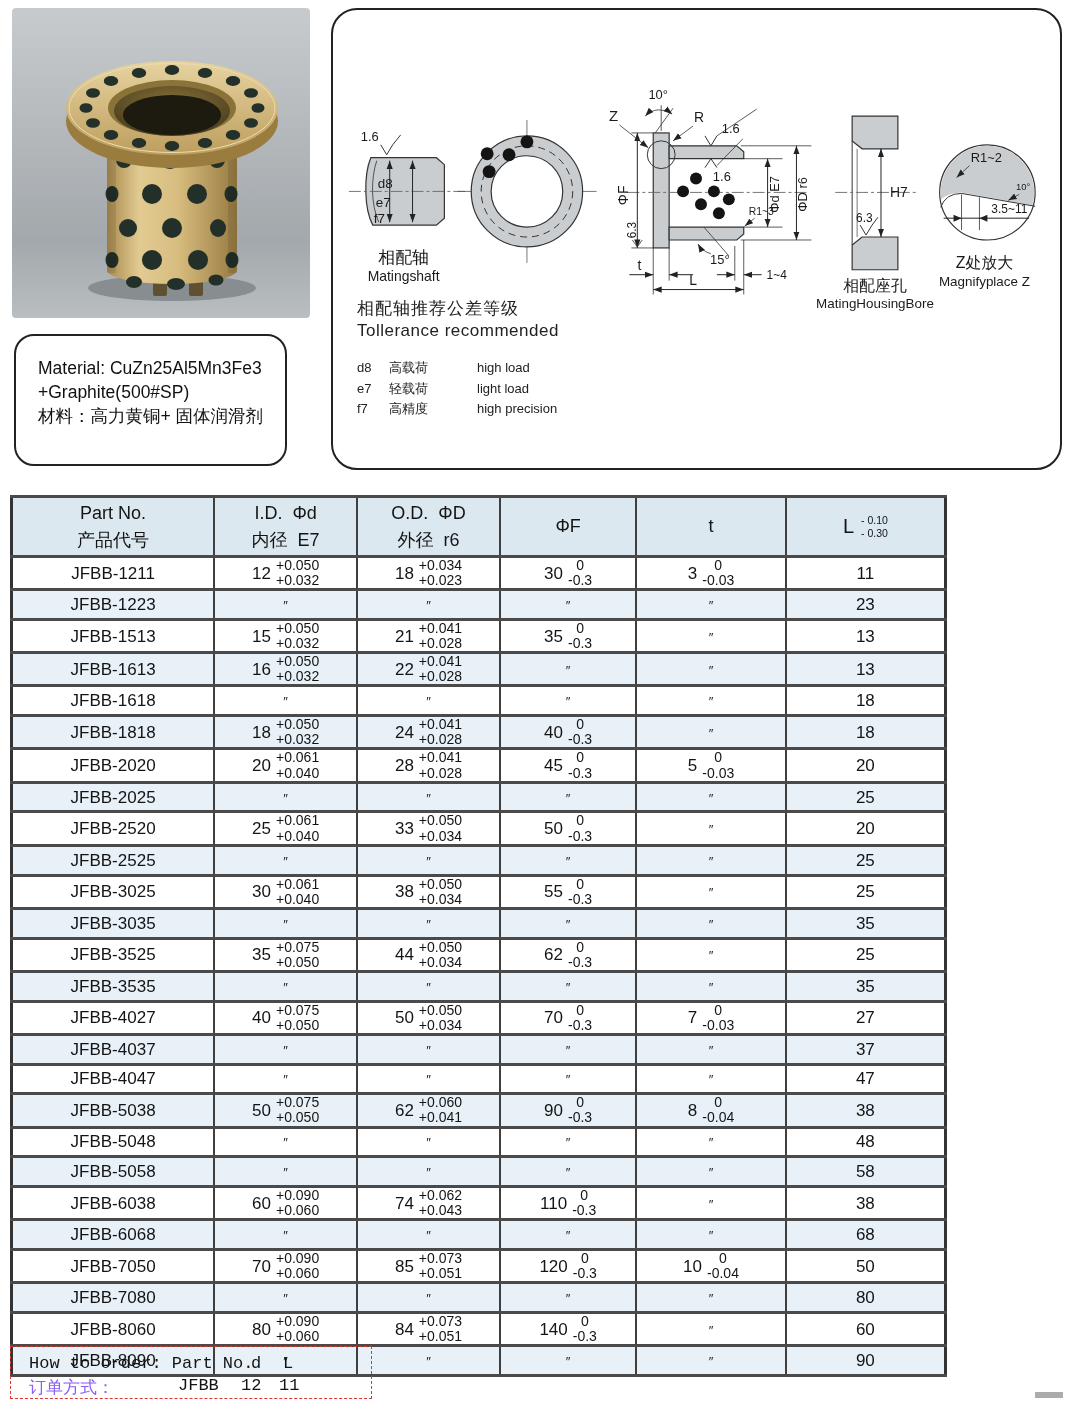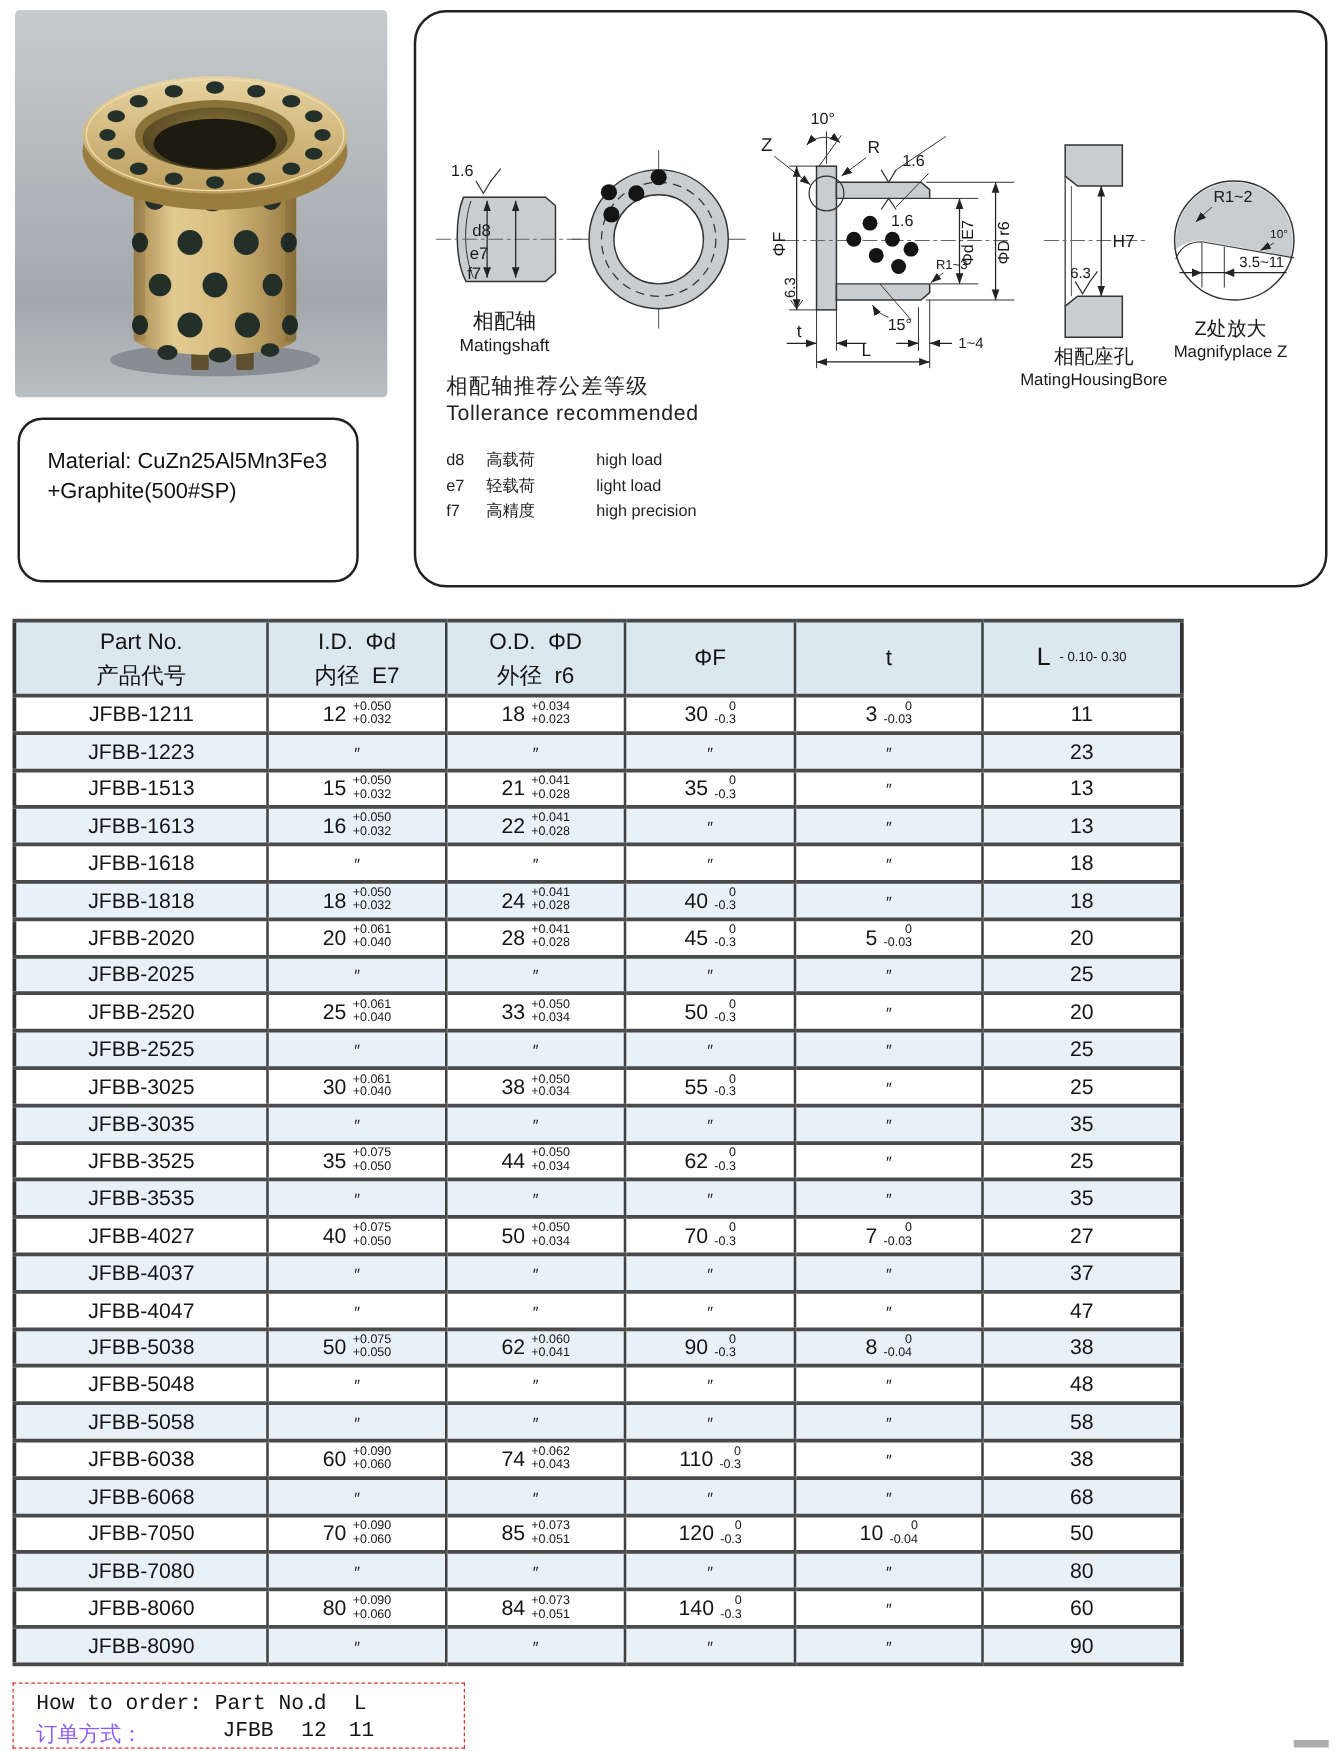--- a/index.html
+++ b/index.html
@@ -36,25 +36,25 @@
   .spec-table th,.spec-table td{border-left:2px solid #3f3f3f;border-right:2px solid #3f3f3f;
     border-top:3px solid #4a4a4a;border-bottom:3px solid #4a4a4a;
     text-align:center;vertical-align:middle;padding:0;}
   .spec-table table{border:3px solid #333;}
   .spec-table thead th{height:57px;background:#dce8ef;font-weight:normal;font-size:18px;line-height:1.45;}
   .spec-table thead th div{white-space:pre;}
   .spec-table tbody td{height:26.8px;font-size:17px;line-height:1;background:#fff;}
   .spec-table tbody tr.alt td{background:#e7f1f7;}
   .spec-table .val{display:inline-block;vertical-align:middle;}
   .spec-table .tol{display:inline-flex;flex-direction:column;vertical-align:middle;
-    margin-left:5px;font-size:10px;line-height:1.08;text-align:right;}
+    margin-left:5px;font-size:14px;line-height:1.08;text-align:center;}
   .spec-table .ditto{font-size:13px;color:#222;}
   .lh{display:flex;align-items:center;justify-content:center;gap:7px;}
   .lmain{font-size:20px;}
-  .ltol{display:flex;flex-direction:row;font-size:10.5px;line-height:1.15;text-align:left;}
+  .ltol{display:flex;flex-direction:column;font-size:10.5px;line-height:1.15;text-align:left;}
   
   .order-box{position:absolute;left:10px;top:1346px;width:362px;height:53px;
     border:1.5px dashed #d9392d;box-sizing:border-box;font-size:17px;font-family:Liberation Mono, monospace;}
   .order-box span{position:absolute;white-space:nowrap;}
   .ob-l1{top:7px;}
   .ob-l2{top:29px;}
   .red{color:#8b5cf6;}
   .corner-mark{position:absolute;left:1035px;top:1392px;width:28px;height:6px;background:#ababab;}
 </style>
 </head>
@@ -140,20 +140,21 @@
         <ellipse cx="178" cy="95" rx="4.5" ry="3.5"></ellipse>
           <ellipse cx="200" cy="102" rx="4" ry="3"></ellipse>
       </g>
       <ellipse cx="160" cy="107" rx="49" ry="20" fill="#1d1a10"></ellipse>
     </svg>
   </div>
 
   <div class="material-box">
     <div>Material: CuZn25Al5Mn3Fe3</div>
     <div>+Graphite(500#SP)</div>
+    <div>材料：高力黄铜+ 固体润滑剂</div>
   </div>
 
   <div class="drawing-panel">
     <svg class="dwg" viewBox="0 0 731 462" preserveAspectRatio="none">
       <defs>
         <marker id="mae" markerWidth="10" markerHeight="8" refX="8.5" refY="3.5" orient="auto" markerUnits="userSpaceOnUse">
           <path d="M0,0.4 L8.5,3.5 L0,6.6 Z" fill="#222"></path>
           </marker>
         <marker id="mas" markerWidth="10" markerHeight="8" refX="8.5" refY="3.5" orient="auto-start-reverse" markerUnits="userSpaceOnUse">
           <path d="M0,0.4 L8.5,3.5 L0,6.6 Z" fill="#222"></path>

